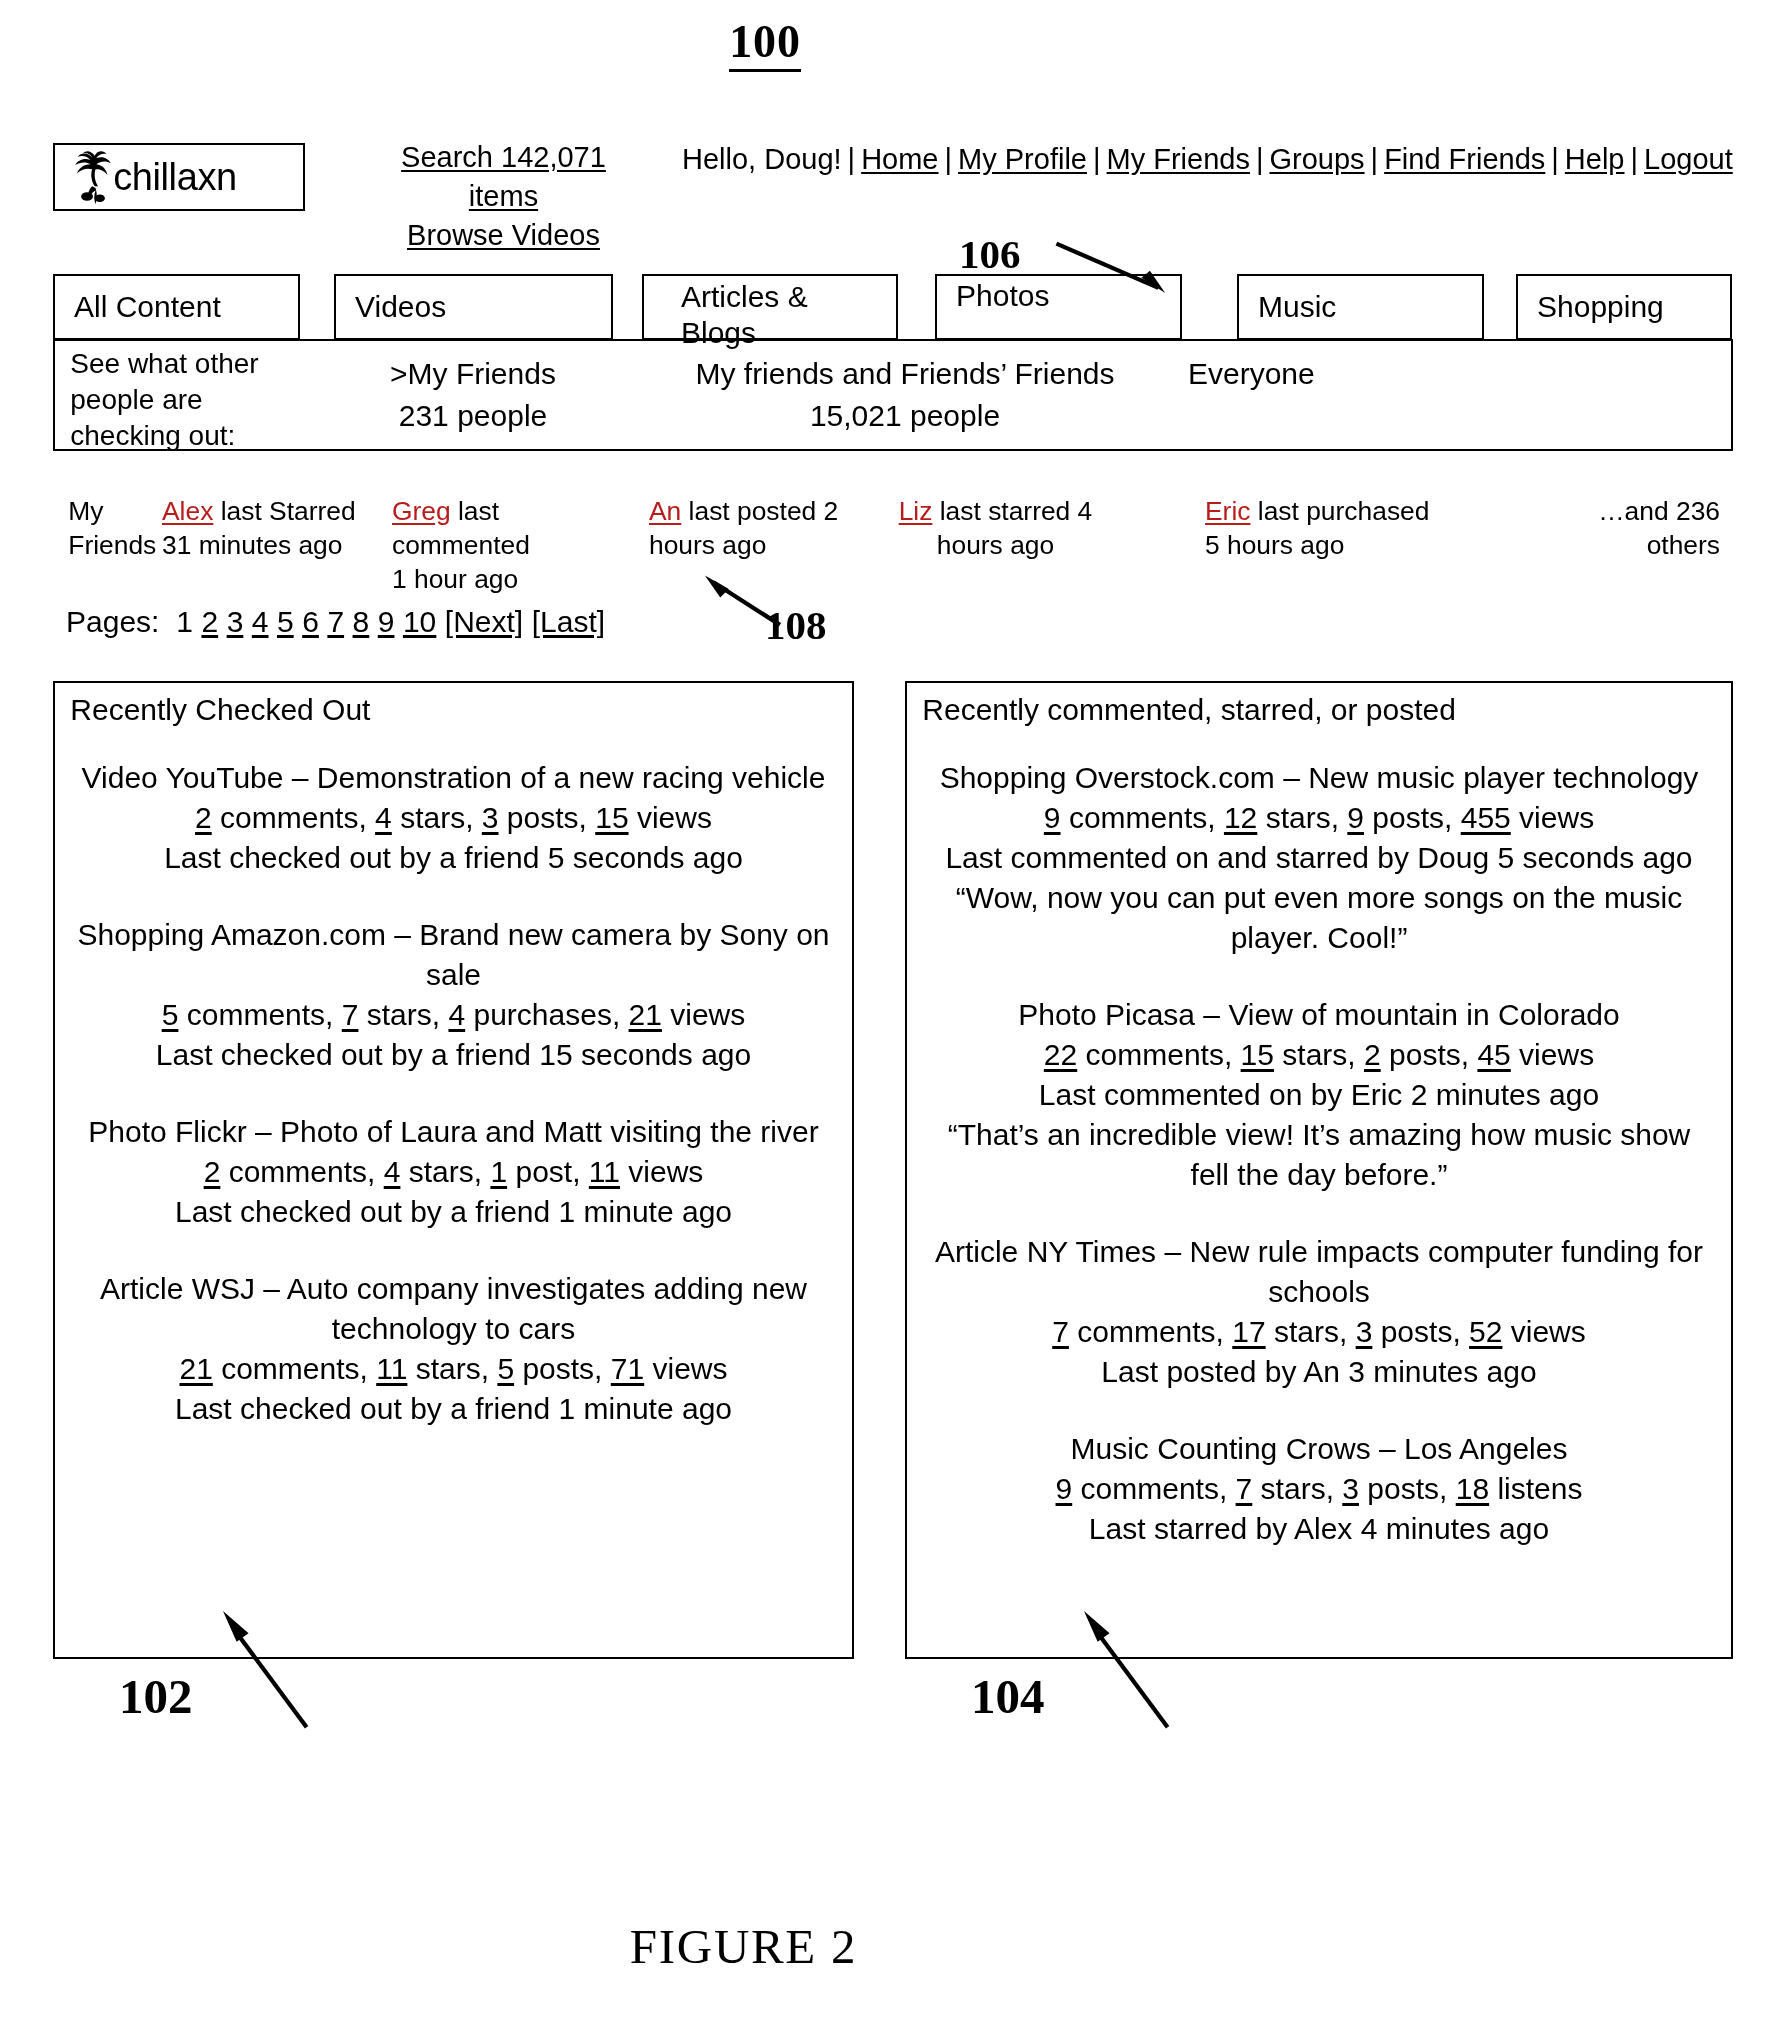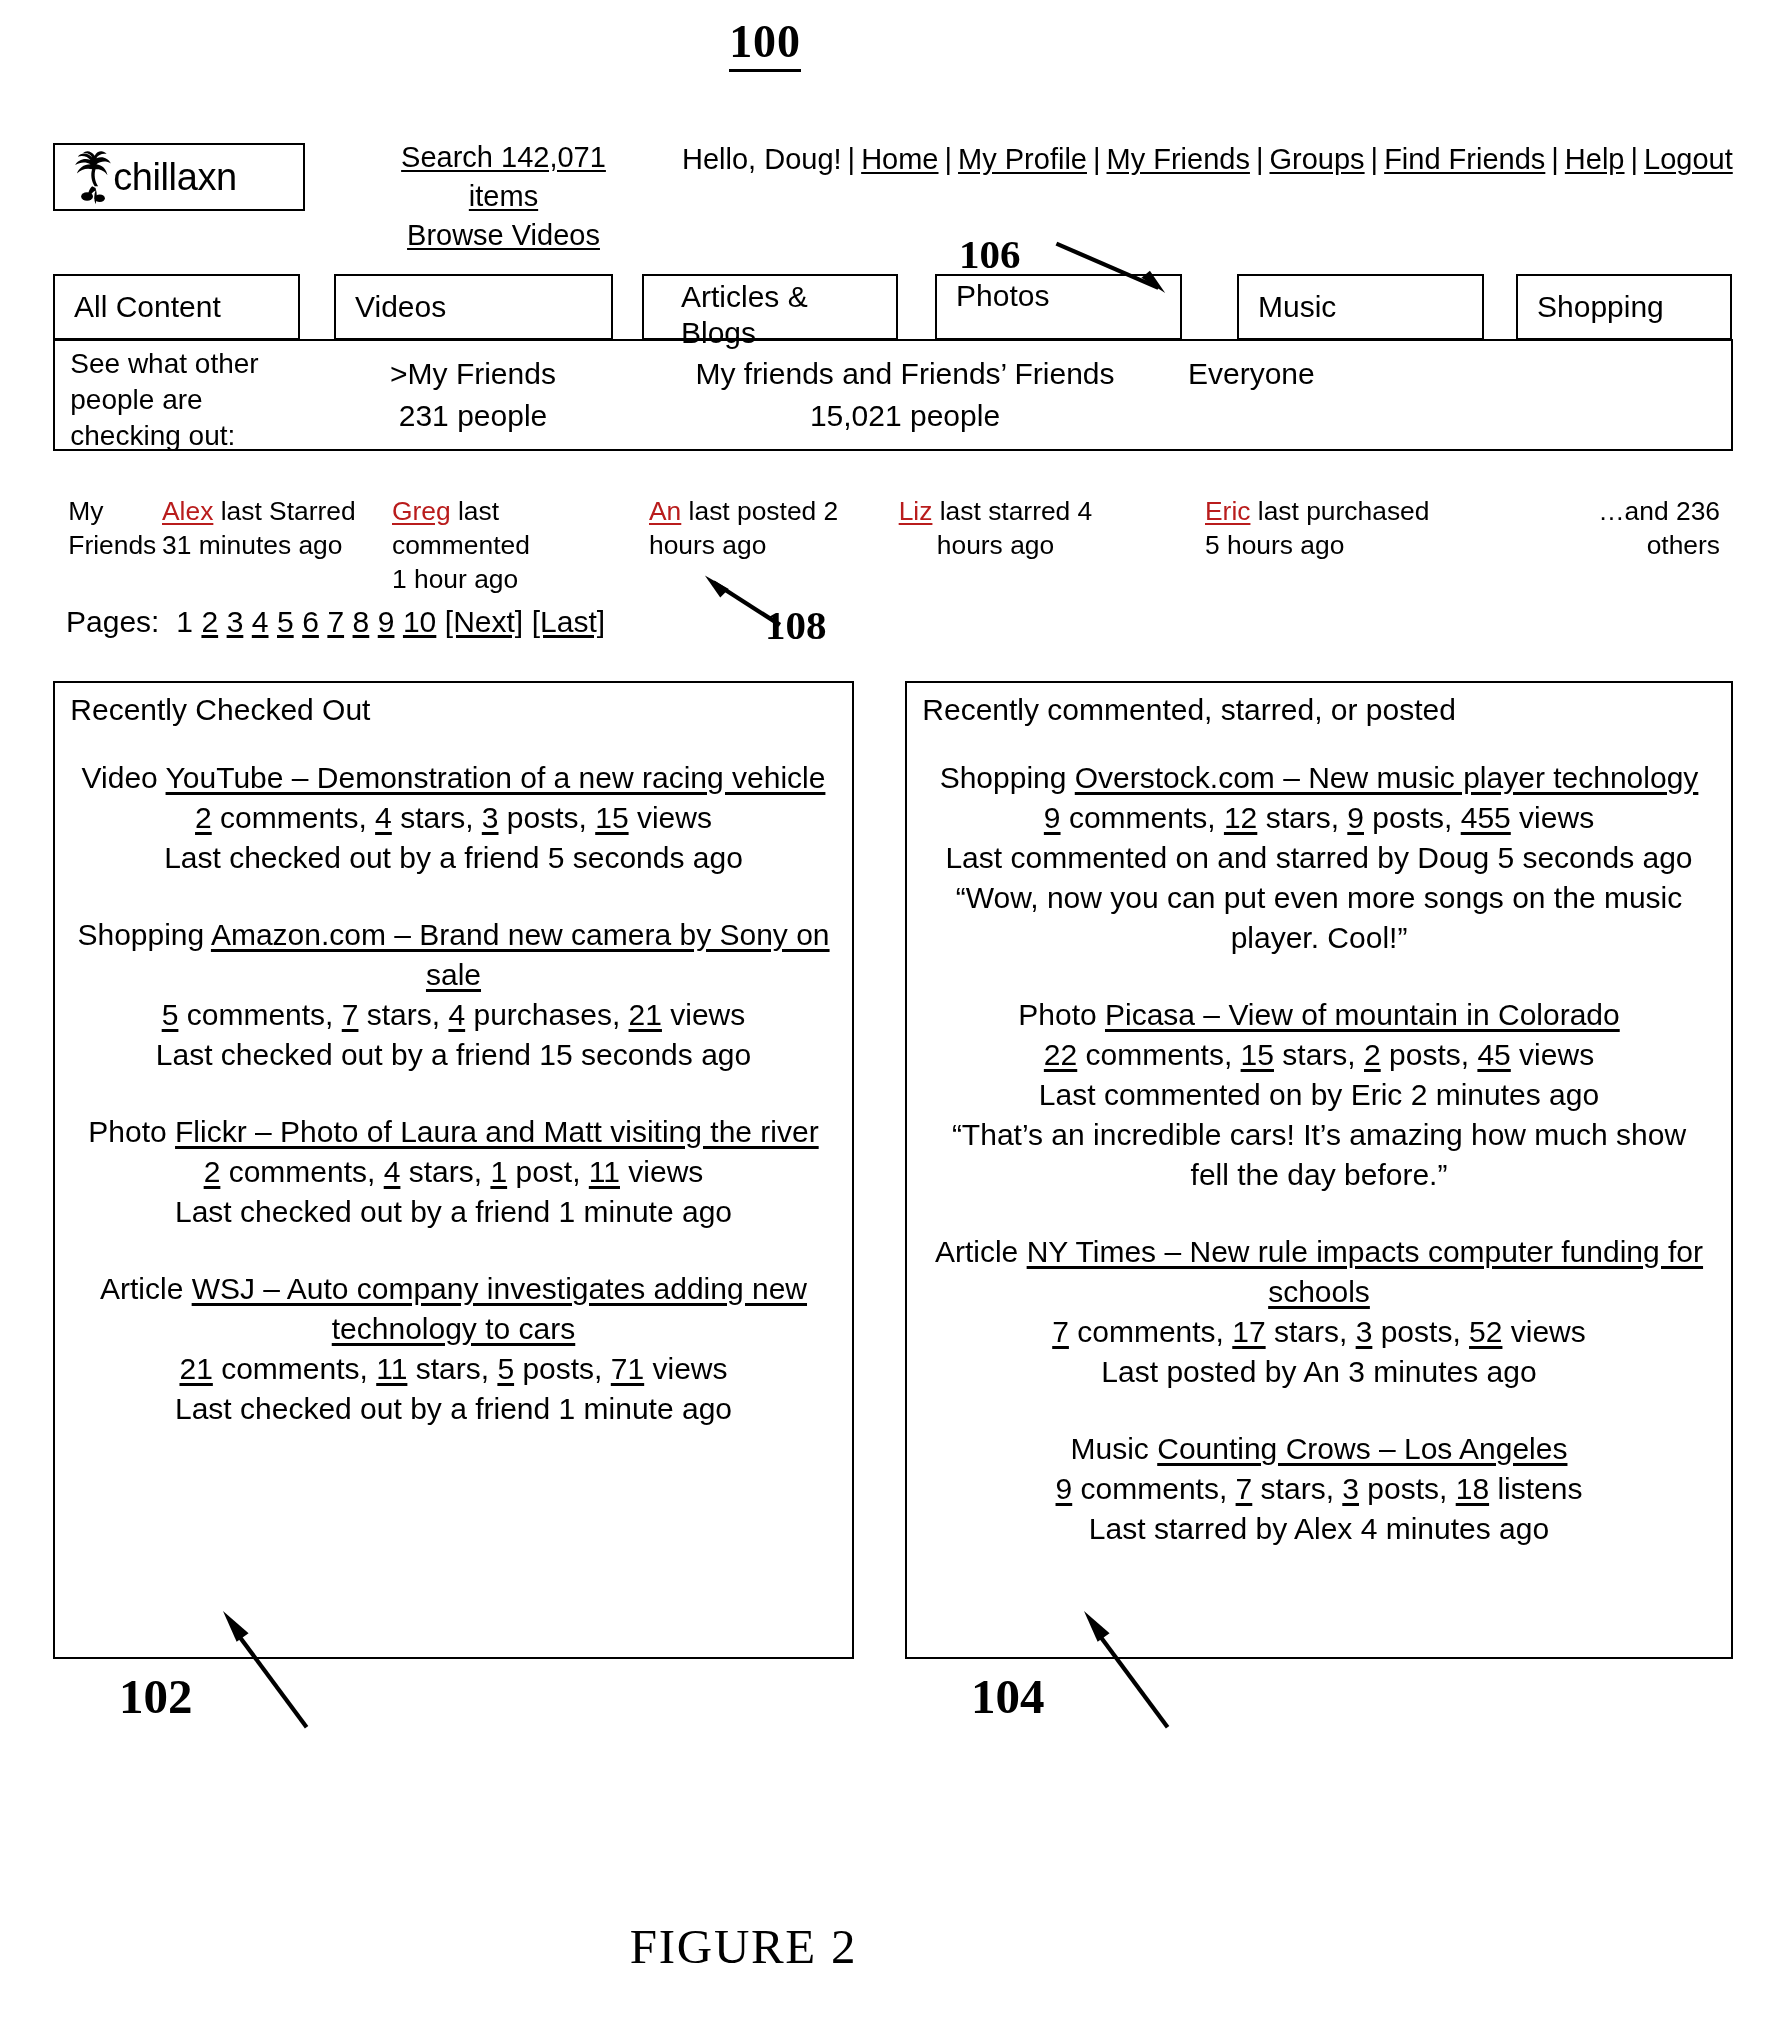--- a/index.html
+++ b/index.html
@@ -212,21 +212,20 @@
   }
   .entry {
     text-align: center;
     font-size: 30px;
     line-height: 40px;
     padding: 0 22px;
     margin-bottom: 37px;
   }
   .entry .kind { text-decoration: none; }
   .entry .title-link {
-    text-decoration: underline;
     text-underline-offset: 4.3px;
     text-decoration-thickness: 2.6px;
   }
   .entry .stats u {
     text-underline-offset: 4.3px;
     text-decoration-thickness: 2.6px;
   }
   .entry .meta { }
   .entry .quote { }
 
@@ -414,21 +413,21 @@
         <div class="entry">
           <div><span class="kind">Shopping </span><span class="title-link">Overstock.com – New music player technology</span></div>
           <div class="stats"><u>9</u><span> comments, </span><u>12</u><span> stars, </span><u>9</u><span> posts, </span><u>455</u><span> views</span></div>
           <div class="meta">Last commented on and starred by Doug 5 seconds ago</div>
           <div class="quote">“Wow, now you can put even more songs on the music player. Cool!”</div>
         </div>
         <div class="entry">
           <div><span class="kind">Photo </span><span class="title-link">Picasa – View of mountain in Colorado</span></div>
           <div class="stats"><u>22</u><span> comments, </span><u>15</u><span> stars, </span><u>2</u><span> posts, </span><u>45</u><span> views</span></div>
           <div class="meta">Last commented on by Eric 2 minutes ago</div>
-          <div class="quote">“That’s an incredible cars! It’s amazing how much show fell the day before.”</div>
+          <div class="quote">“That’s an incredible view! It’s amazing how music show fell the day before.”</div>
         </div>
         <div class="entry">
           <div><span class="kind">Article </span><span class="title-link">NY Times – New rule impacts computer funding for schools</span></div>
           <div class="stats"><u>7</u><span> comments, </span><u>17</u><span> stars, </span><u>3</u><span> posts, </span><u>52</u><span> views</span></div>
           <div class="meta">Last posted by An 3 minutes ago</div>
         </div>
         <div class="entry">
           <div><span class="kind">Music </span><span class="title-link">Counting Crows – Los Angeles</span></div>
           <div class="stats"><u>9</u><span> comments, </span><u>7</u><span> stars, </span><u>3</u><span> posts, </span><u>18</u><span> listens</span></div>
           <div class="meta">Last starred by Alex 4 minutes ago</div>

